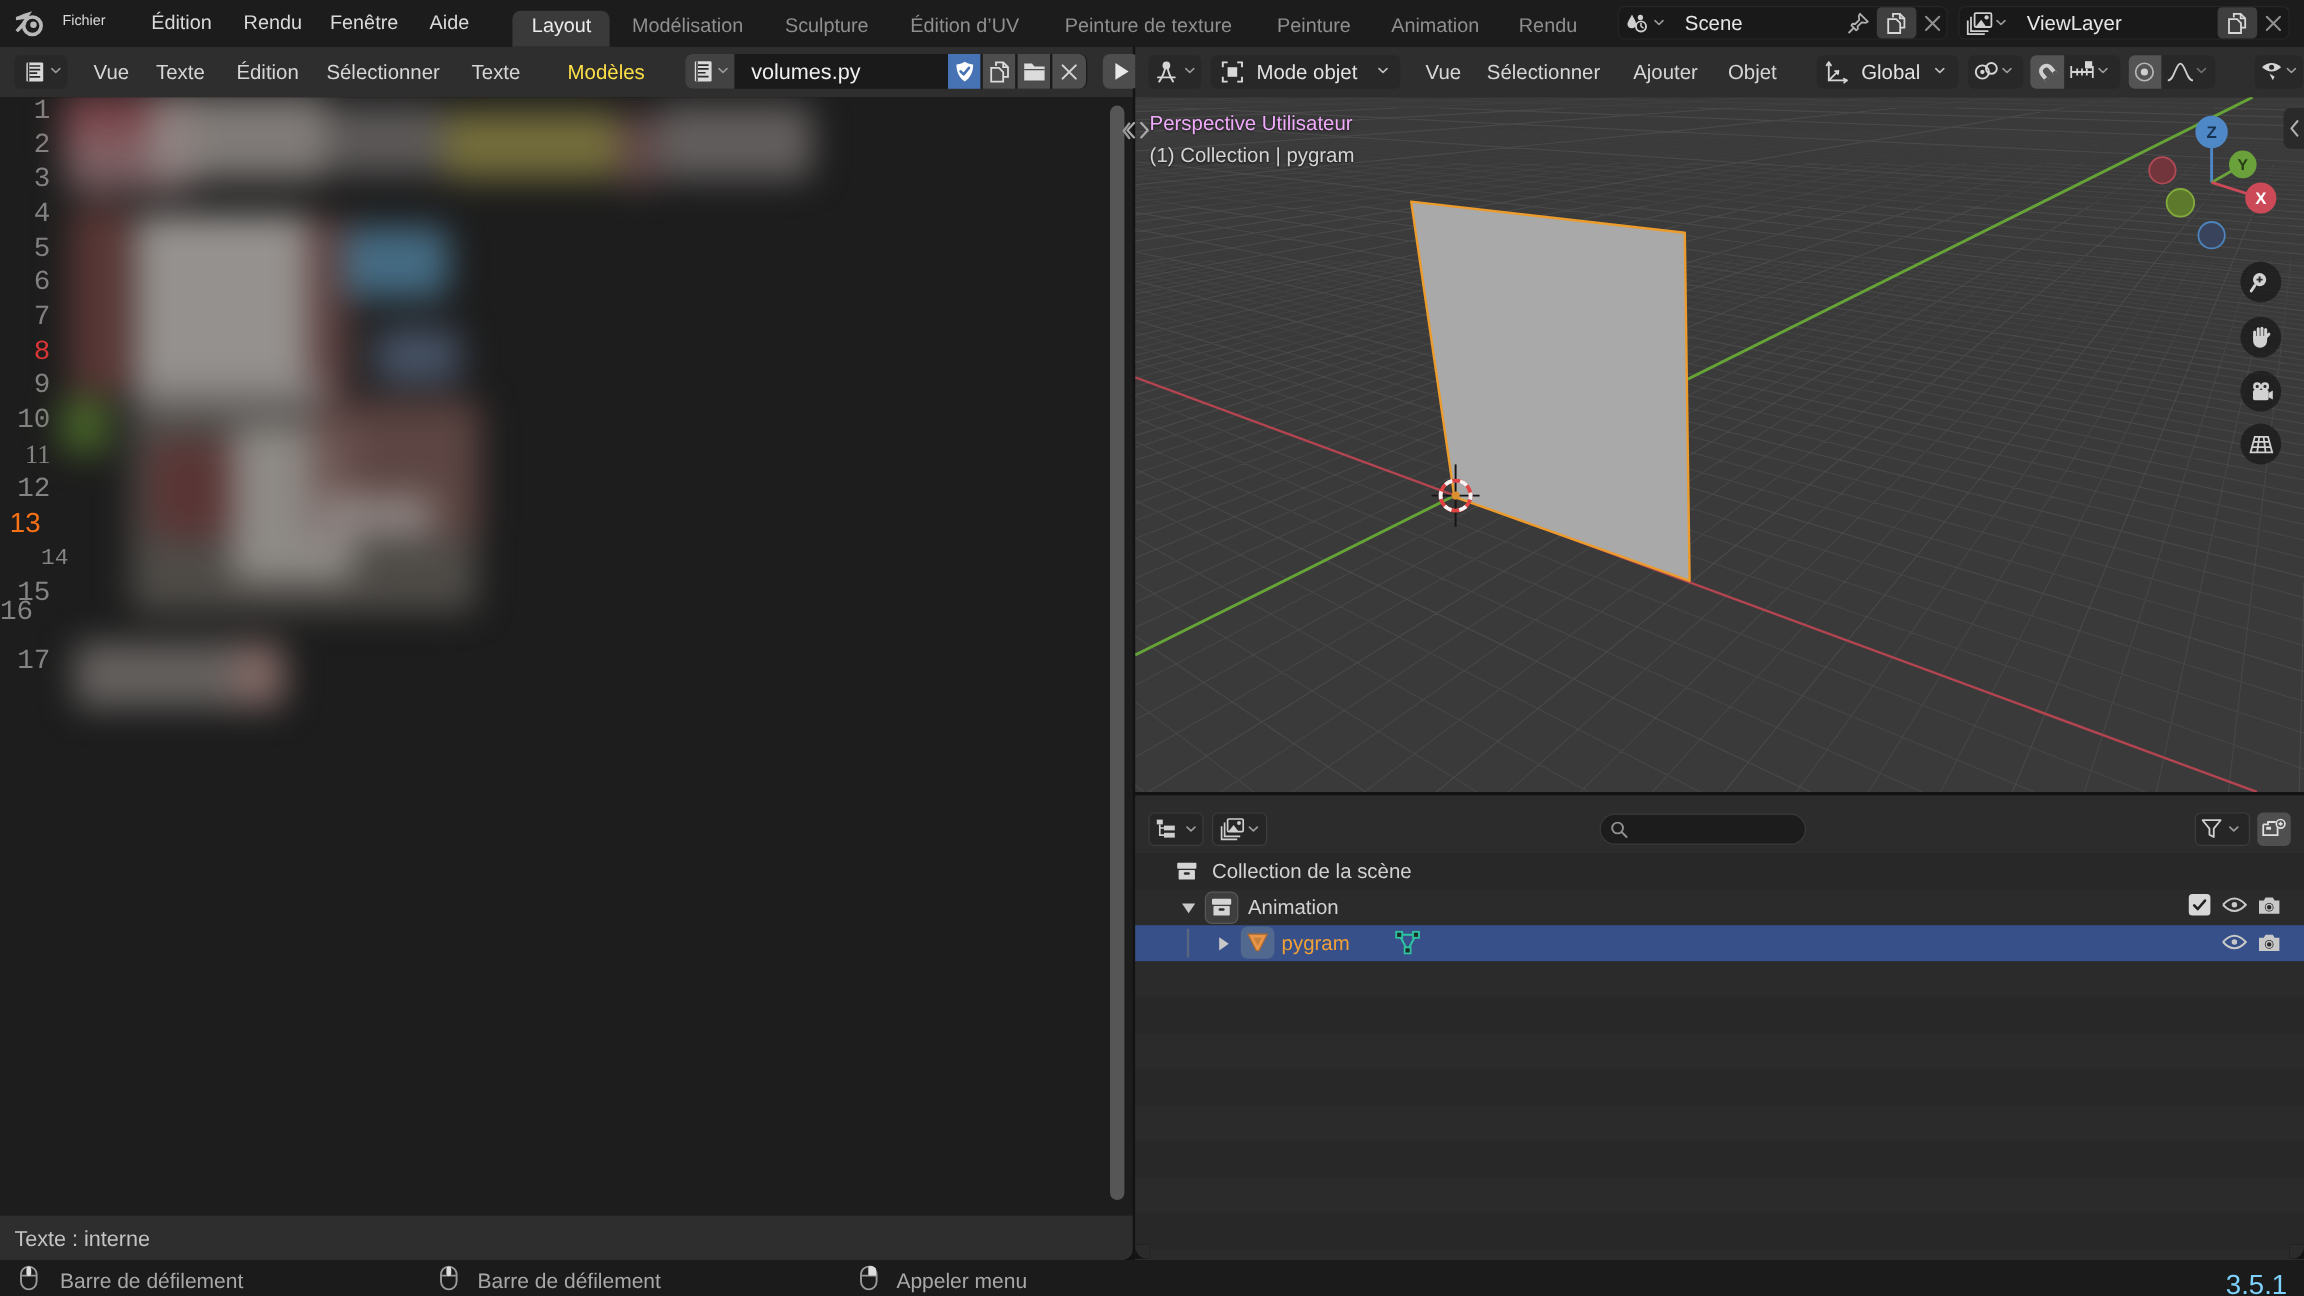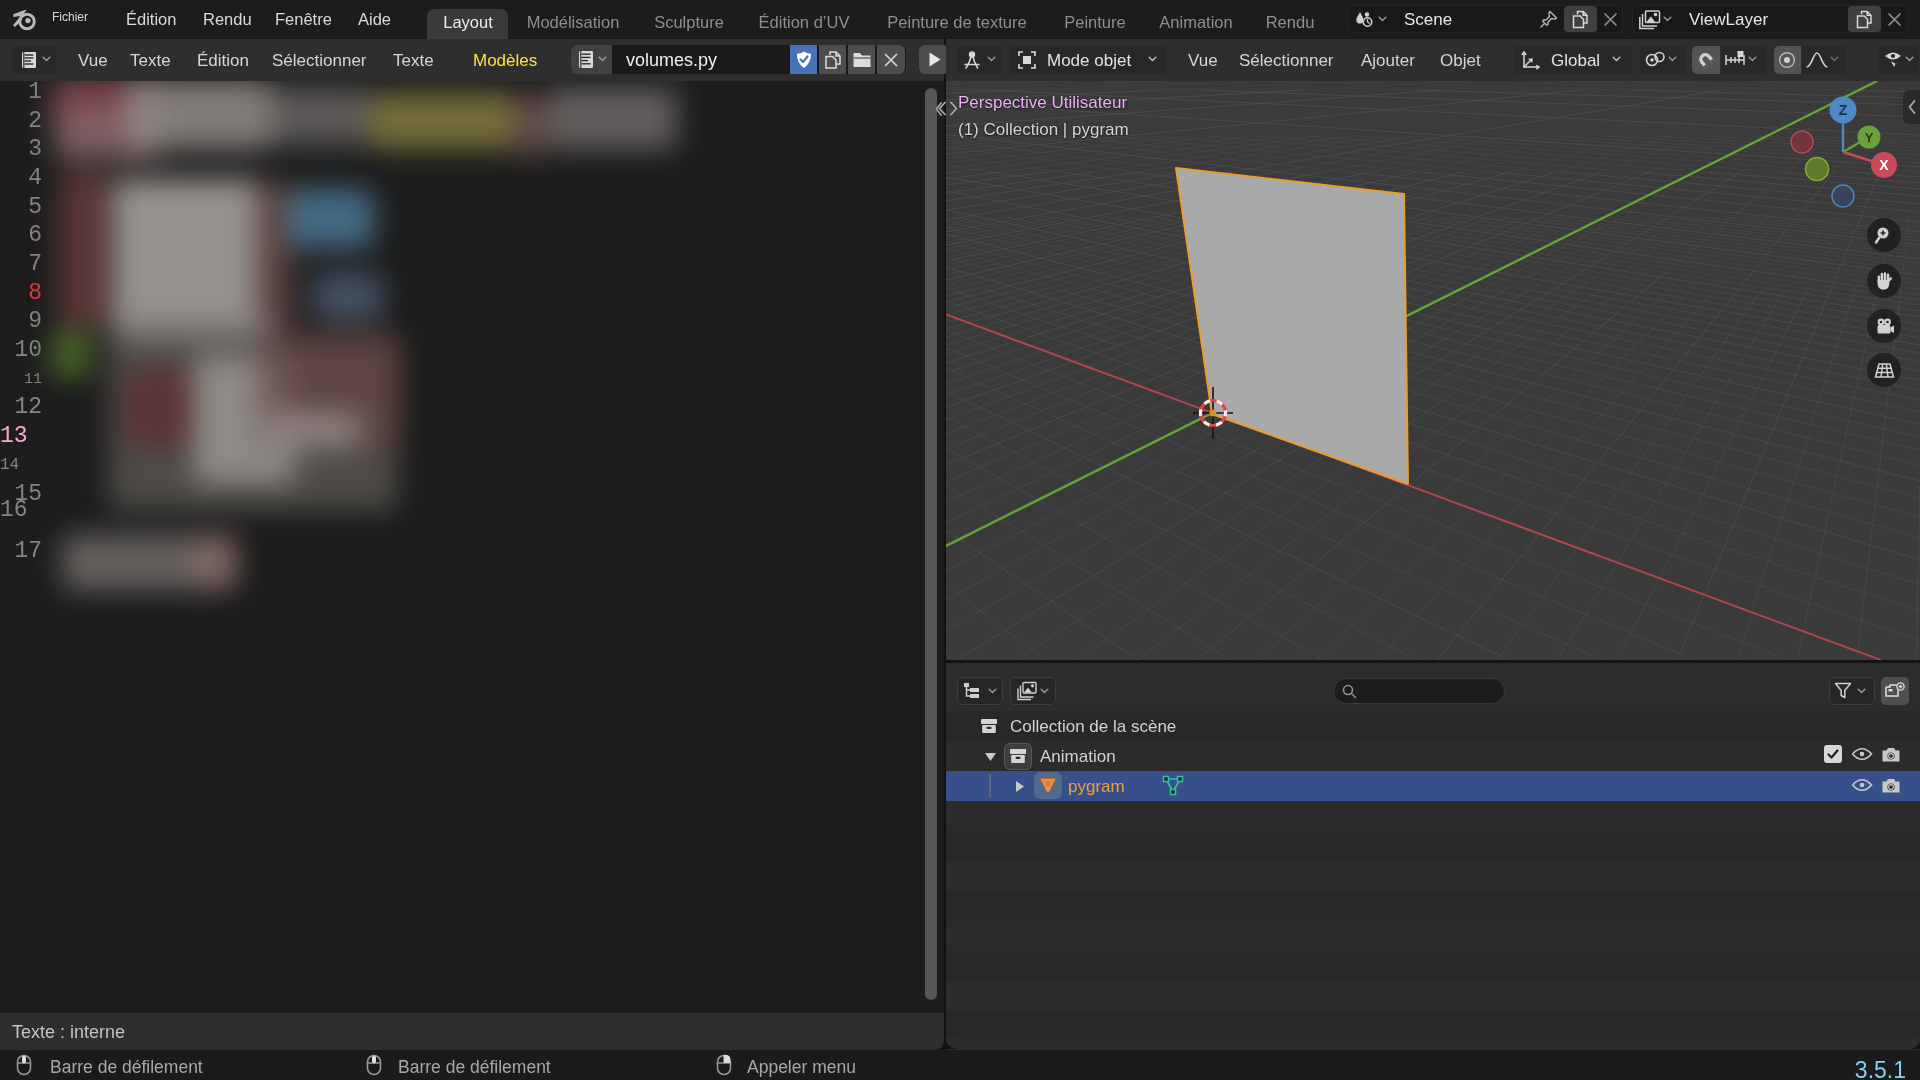--- a/index.html
+++ b/index.html
@@ -156,24 +156,24 @@
 <div class="txt" style="left:0;top:92px;width:42px;text-align:right;font-family:Liberation Mono,monospace;font-size:23px;color:#848484;transform:translateY(-50%)">1</div>
 <div class="txt" style="left:0;top:121px;width:42px;text-align:right;font-family:Liberation Mono,monospace;font-size:23px;color:#848484;transform:translateY(-50%)">2</div>
 <div class="txt" style="left:0;top:149px;width:42px;text-align:right;font-family:Liberation Mono,monospace;font-size:23px;color:#848484;transform:translateY(-50%)">3</div>
 <div class="txt" style="left:0;top:178px;width:42px;text-align:right;font-family:Liberation Mono,monospace;font-size:23px;color:#848484;transform:translateY(-50%)">4</div>
 <div class="txt" style="left:0;top:207px;width:42px;text-align:right;font-family:Liberation Mono,monospace;font-size:23px;color:#848484;transform:translateY(-50%)">5</div>
 <div class="txt" style="left:0;top:235px;width:42px;text-align:right;font-family:Liberation Mono,monospace;font-size:23px;color:#848484;transform:translateY(-50%)">6</div>
 <div class="txt" style="left:0;top:264px;width:42px;text-align:right;font-family:Liberation Mono,monospace;font-size:23px;color:#848484;transform:translateY(-50%)">7</div>
 <div class="txt" style="left:0;top:293px;width:42px;text-align:right;font-family:Liberation Mono,monospace;font-size:23px;color:#e03636;transform:translateY(-50%)">8</div>
 <div class="txt" style="left:0;top:321px;width:42px;text-align:right;font-family:Liberation Mono,monospace;font-size:23px;color:#848484;transform:translateY(-50%)">9</div>
 <div class="txt" style="left:0;top:350px;width:42px;text-align:right;font-family:Liberation Mono,monospace;font-size:23px;color:#848484;transform:translateY(-50%)">10</div>
-<div class="txt" style="left:0;top:379px;width:42px;text-align:right;font-family:Liberation Mono, monospace;font-size:15px;color:#848484;transform:translateY(-50%)">11</div>
+<div class="txt" style="left:0;top:379px;width:42px;text-align:right;font-family:Liberation Serif, serif;font-size:22px;color:#848484;transform:translateY(-50%)">11</div>
 <div class="txt" style="left:0;top:407px;width:42px;text-align:right;font-family:Liberation Mono,monospace;font-size:23px;color:#848484;transform:translateY(-50%)">12</div>
-<div class="txt" style="left:0;top:436px;width:42px;text-align:left;font-family:Liberation Mono, monospace;font-size:23px;color:#f9a8d4;transform:translateY(-50%)">13</div>
-<div class="txt" style="left:0;top:465px;width:42px;font-family:Liberation Mono,monospace;font-size:16px;color:#848484;transform:translateY(-50%)">14</div>
+<div class="txt" style="left:0;top:436px;width:42px;text-align:center;font-family:Liberation Sans, sans-serif;font-size:23px;color:#f97316;transform:translateY(-50%)">13</div>
+<div class="txt" style="left:15px;top:465px;width:42px;text-align:right;font-family:Liberation Mono,monospace;font-size:19px;color:#848484;transform:translateY(-50%)">14</div>
 <div class="txt" style="left:0;top:494px;width:42px;text-align:right;font-family:Liberation Mono,monospace;font-size:23px;color:#848484;transform:translateY(-50%)">15</div>
 <div class="txt" style="left:0;top:510px;width:42px;text-align:left;font-family:Liberation Mono,monospace;font-size:23px;color:#848484;transform:translateY(-50%)">16</div>
 <div class="txt" style="left:0;top:551px;width:42px;text-align:right;font-family:Liberation Mono,monospace;font-size:23px;color:#848484;transform:translateY(-50%)">17</div>
 <div class="ab" style="left:0;top:81px;width:944px;height:932px;overflow:hidden">
     <div class="ab" style="left:0;top:-81px;width:944px;height:1013px;filter:blur(14px)">
       <div class="ab" style="left:52px;top:78px;width:109px;height:55px;background:#874a50;opacity:0.85;border-radius:10px"></div>
       <div class="ab" style="left:55px;top:110px;width:106px;height:51px;background:#8a6a6e;opacity:0.8;border-radius:10px"></div>
       <div class="ab" style="left:125px;top:80px;width:148px;height:69px;background:#928c88;opacity:0.85;border-radius:10px"></div>
       <div class="ab" style="left:273px;top:88px;width:96px;height:57px;background:#6b6866;opacity:0.8;border-radius:10px"></div>
       <div class="ab" style="left:369px;top:93px;width:146px;height:56px;background:#7c743e;opacity:0.92;border-radius:10px"></div>

